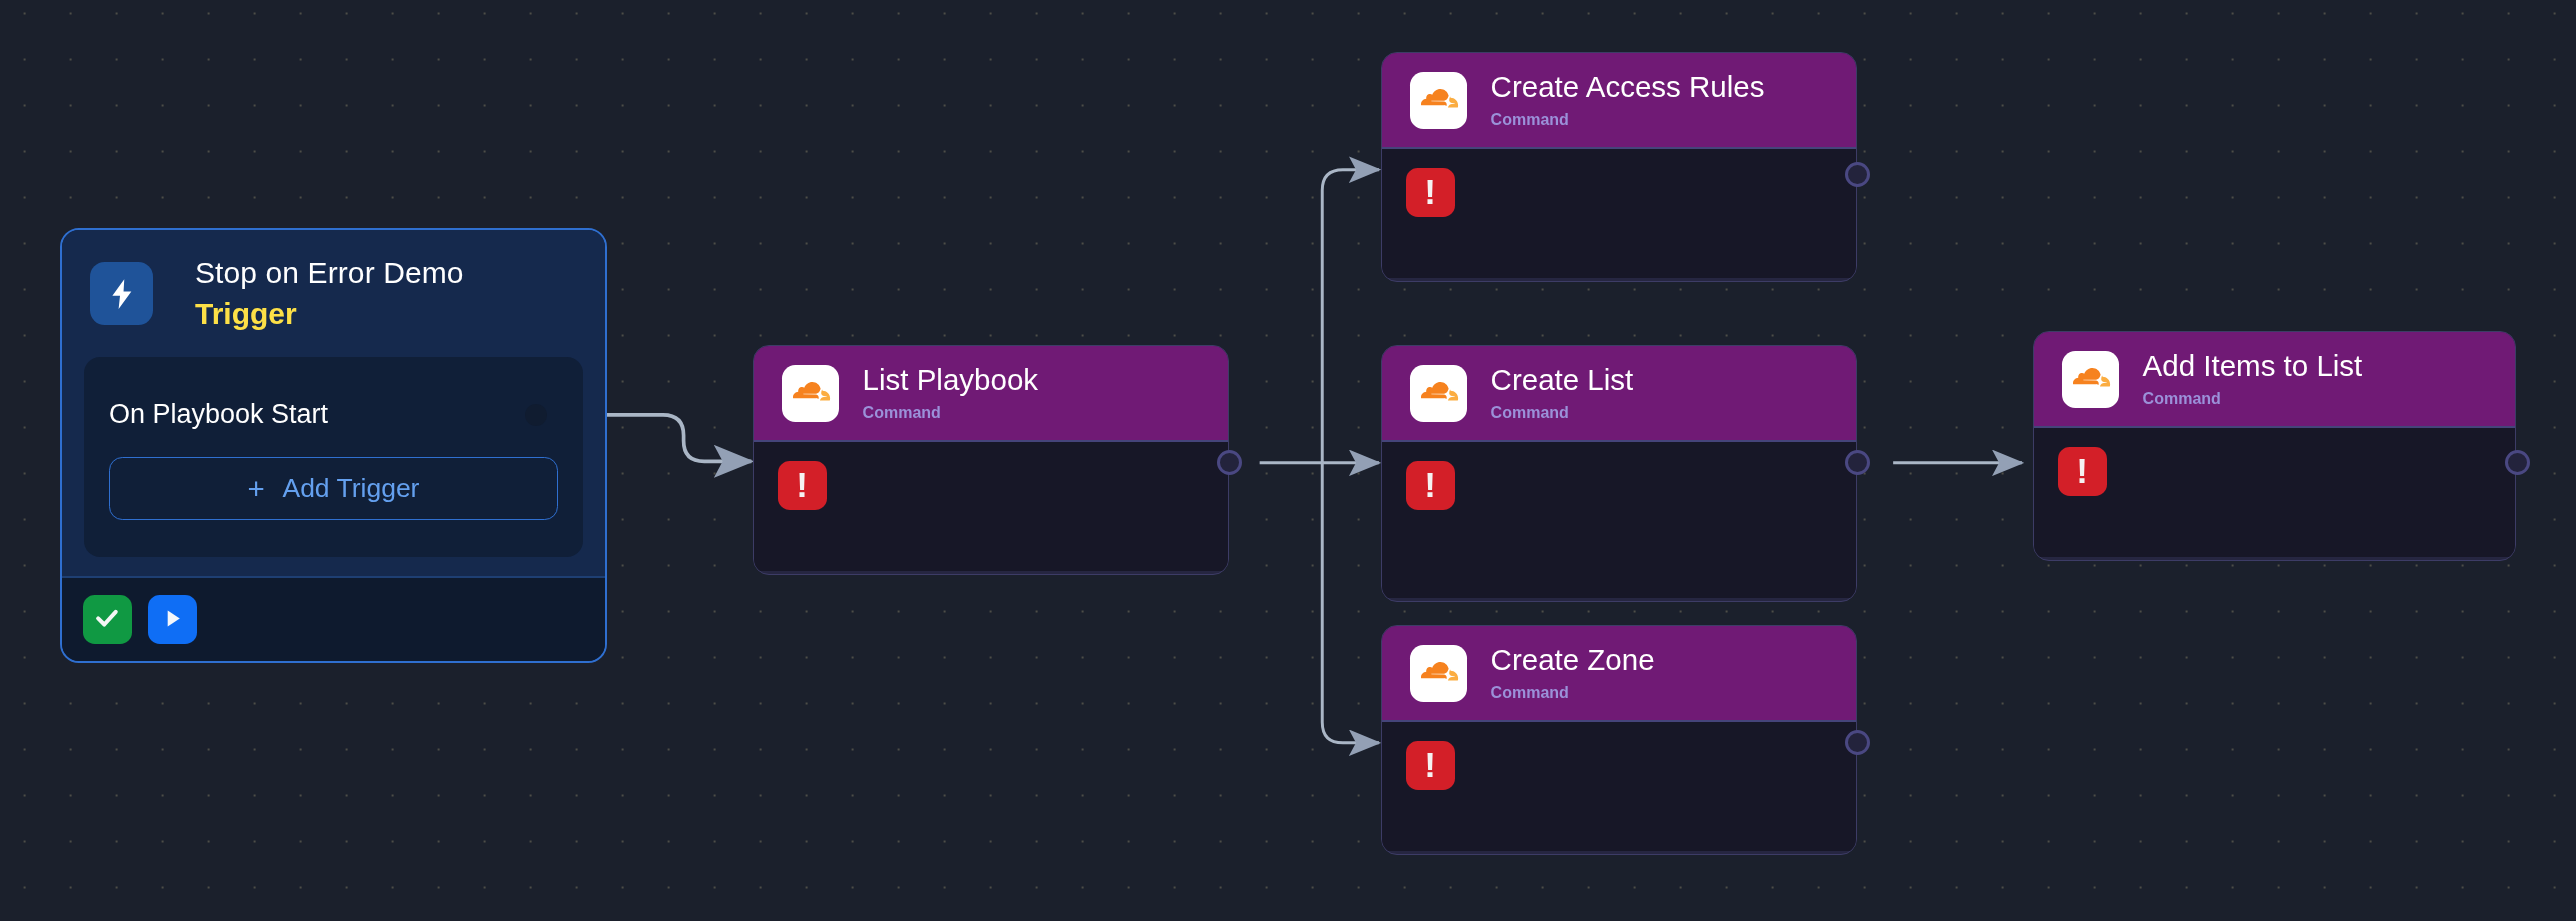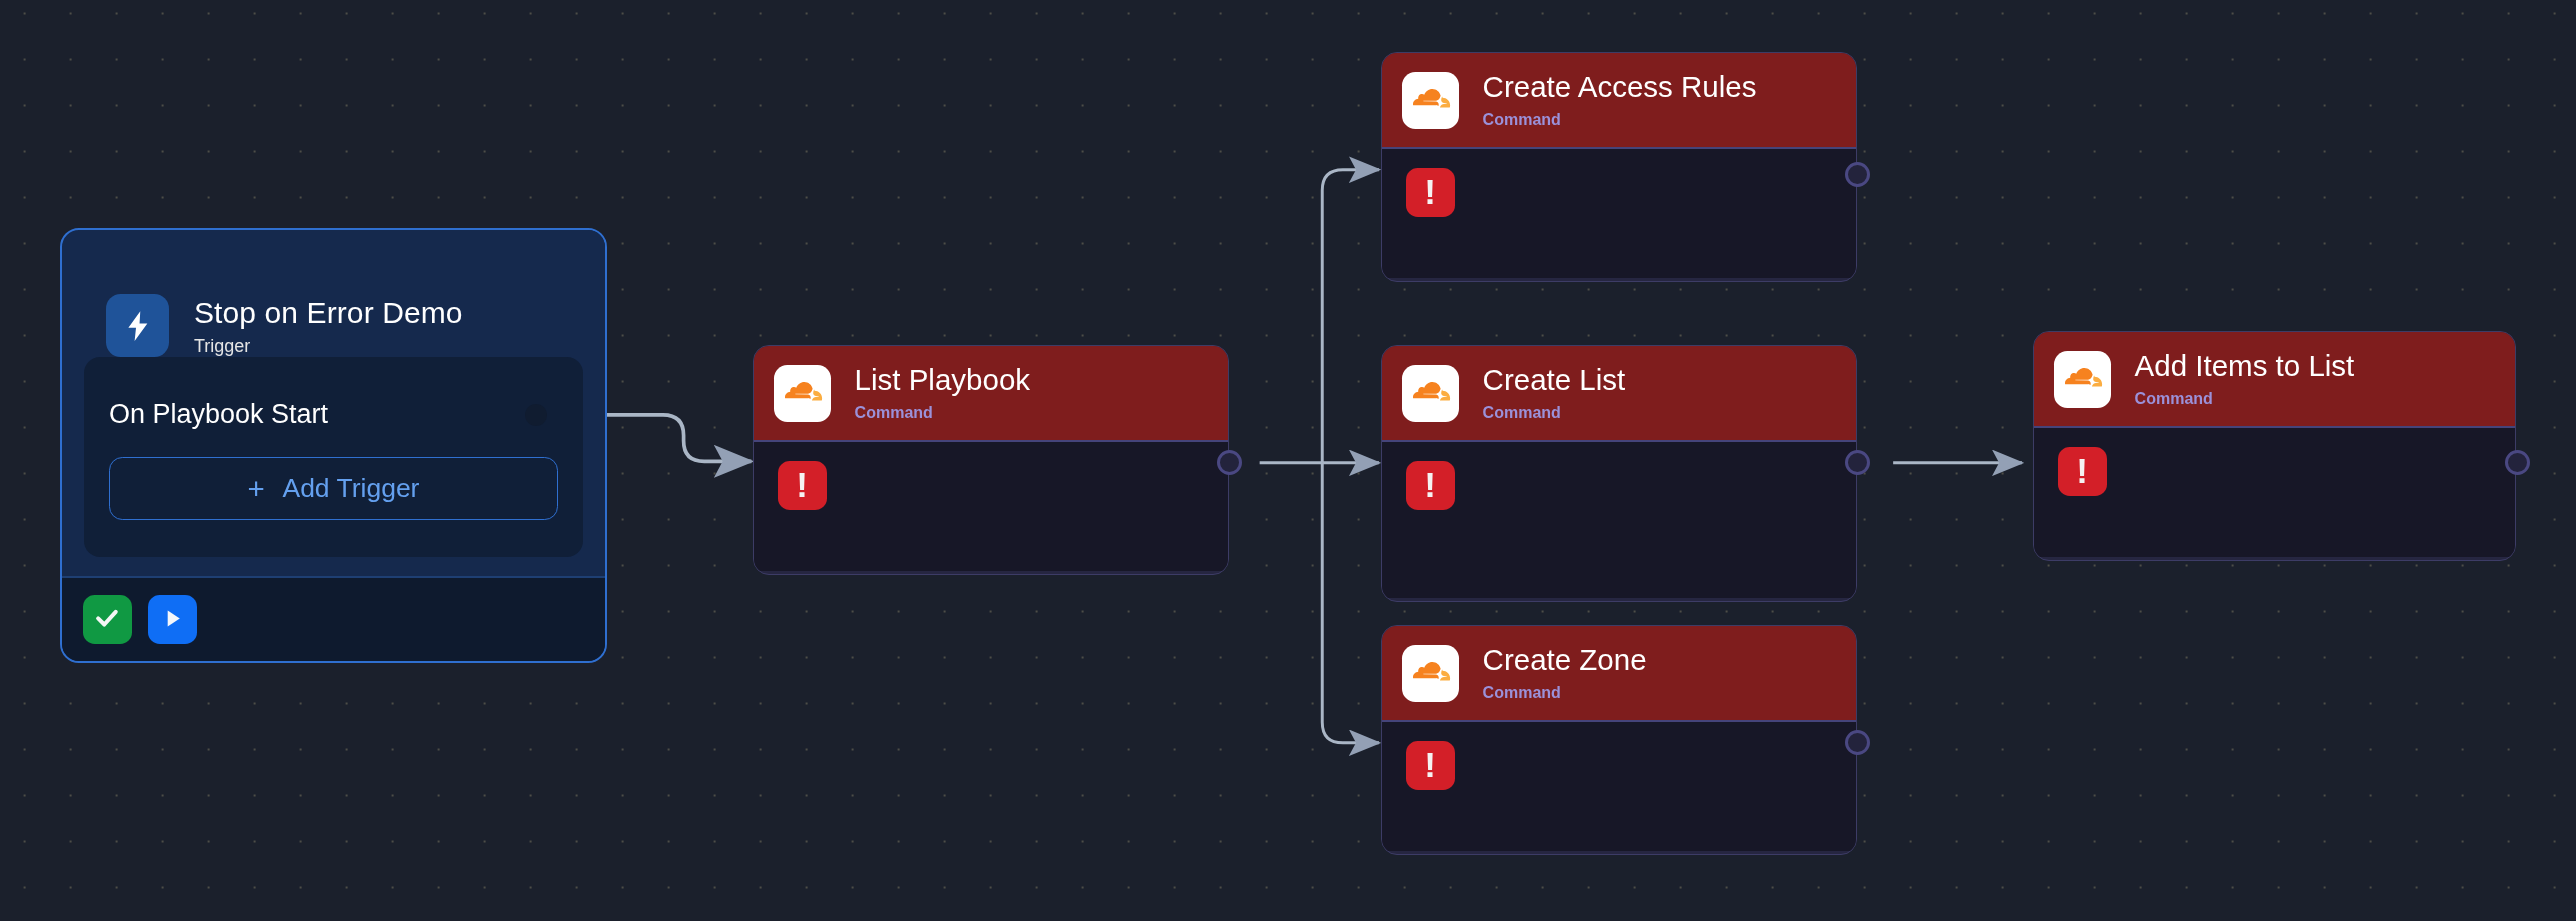--- a/index.html
+++ b/index.html
@@ -33,35 +33,34 @@
   .trigger {
     left: 60px; top: 228px;
     width: 547px; height: 435px;
     border: 2.2px solid #2f6fd0;
     border-radius: 19px;
     background: #15294d;
     overflow: hidden;
   }
   .trig-head {
     height: 127px;
-    display: flex; align-items: flex-end;
+    display: flex; align-items: center;
     padding-left: 28px;
-    gap: 25px;
+    gap: 42px;
     background: #15294d;
-    margin-left: 16px;
   }
   .trig-icon {
     width: 63px; height: 63px;
     border-radius: 14.7px;
     background: #1f5399;
     display: flex; align-items: center; justify-content: center;
     flex: none;
   }
   .trig-title { color: #ffffff; font-size: 30px; letter-spacing: 0.1px; line-height: 1.15; }
-  .trig-sub { color: #e5e5e5; font-size: 18px; font-weight: normal; margin-top: 5.9px; }
+  .trig-sub { color: #fde047; font-size: 30px; font-weight: bold; margin-top: 5.9px; }
   .trig-panel {
     margin: 0 22px;
     height: 200px;
     border-radius: 16px;
     background: #101f38;
     padding: 42px 25px 0 25px;
     position: relative;
   }
   .trig-panel-title { color: #ffffff; font-size: 27px; }
   .add-trigger {
@@ -106,23 +105,23 @@
   
   .cmd {
     border: 1.5px solid #3d3c66;
     border-radius: 16px;
     background: #262641;
     overflow: hidden;
   }
   .cmd-head {
     height: 96px;
     display: flex; align-items: center;
-    padding-left: 20px;
+    padding-left: 28px;
     gap: 23.6px;
-    background: #7f1d1d;
+    background: #701a75;
     border-bottom: 2.9px solid #45447a;
   }
   .cf-icon {
     width: 57px; height: 57px;
     border-radius: 13.3px;
     background: #ffffff;
     display: flex; align-items: center; justify-content: center;
     flex: none;
   }
   .cmd-title { color: #ffffff; font-size: 29.5px; line-height: 1.1; }

